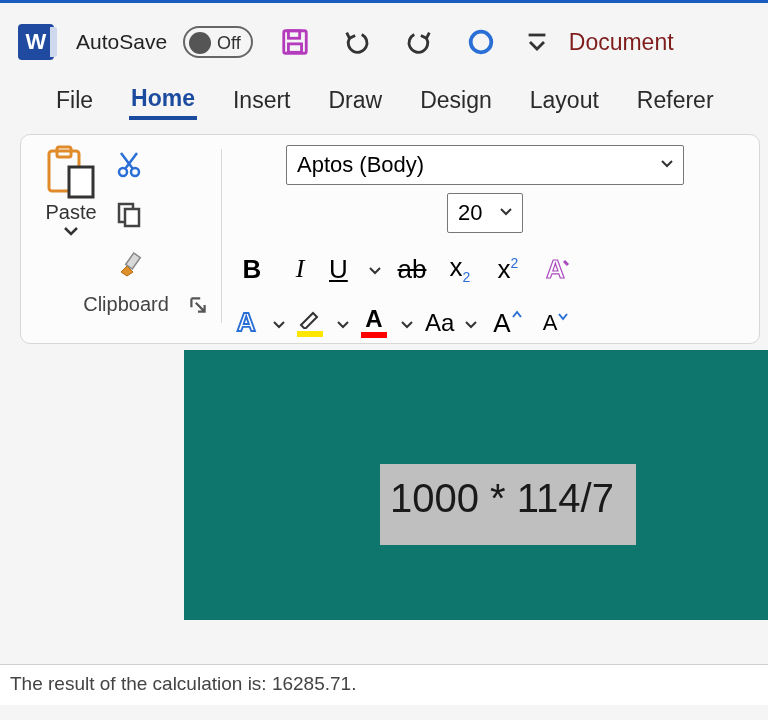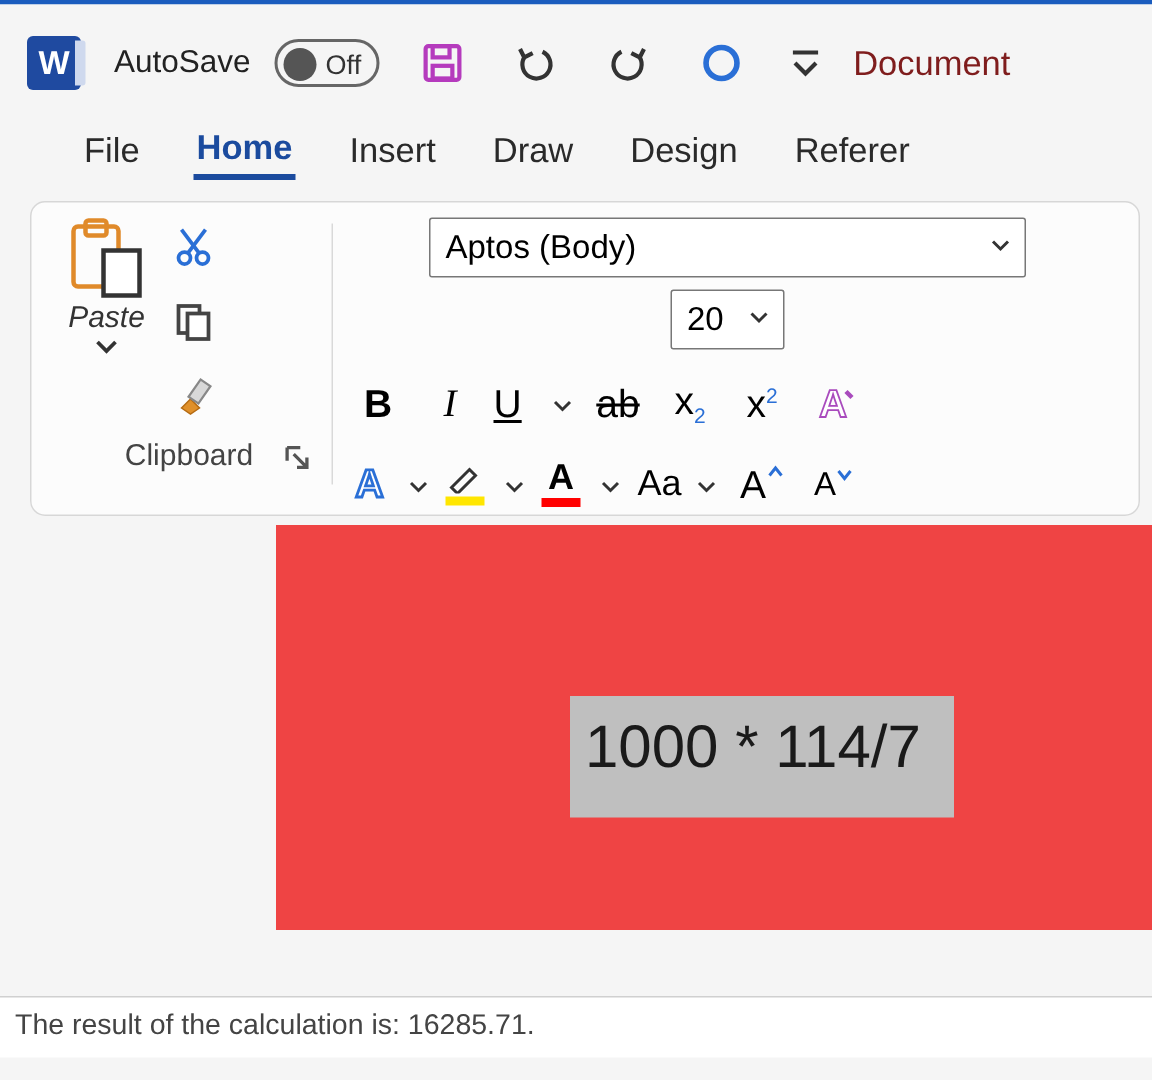--- a/index.html
+++ b/index.html
@@ -110,21 +110,21 @@
     position: absolute;
     left: 0; top: 4px; bottom: 18px;
     width: 1px;
     background: #d9d9d9;
   }
   .group-row {
     display: flex;
     align-items: center;
     gap: 10px;
   }
-  .group-body { display:flex;font-style:italic; }
+  .group-body { display:flex; }
   .group-label {
     text-align: center;
     font-size: 20px;
     color: #444;
     padding: 14px 0 6px 0;
     display: flex;
     justify-content: center;
     position: relative;
   }
   .launcher {
@@ -168,21 +168,21 @@
   .under-bar { width:26px; height:6px; margin-top:2px;}
   
   .doc-area {
     display:flex;
     margin-top:6px;
     height: 270px;
     background:#f5f5f5;
   }
   .gutter { width:184px; background:#f5f5f5; }
   .page {
-    background:#ef4444;
+    background:#0f766e;
     flex:1;
     position:relative;
     padding:114px 0 0 196px;
   }
   .sel {
     display:inline-block;
     background:#bfbfbf;
     padding:12px 22px 24px 10px;
     font-size:40px;
     color:#1a1a1a;
@@ -245,20 +245,21 @@
   </div>
   <span class="doc-title">Document</span>
 </div>
 
 <div class="tabstrip">
   <div class="tab">File</div>
   <div class="tab active">Home</div>
   <div class="tab">Insert</div>
   <div class="tab">Draw</div>
   <div class="tab">Design</div>
+  <div class="tab">Layout</div>
   <div class="tab">Referer</div>
 </div>
 
 <div class="ribbon">
 
   <div class="group" style="width:190px">
     <div class="group-body">
       <div class="paste-col">
         <div class="paste-icon">
           <svg viewBox="0 0 56 54">

